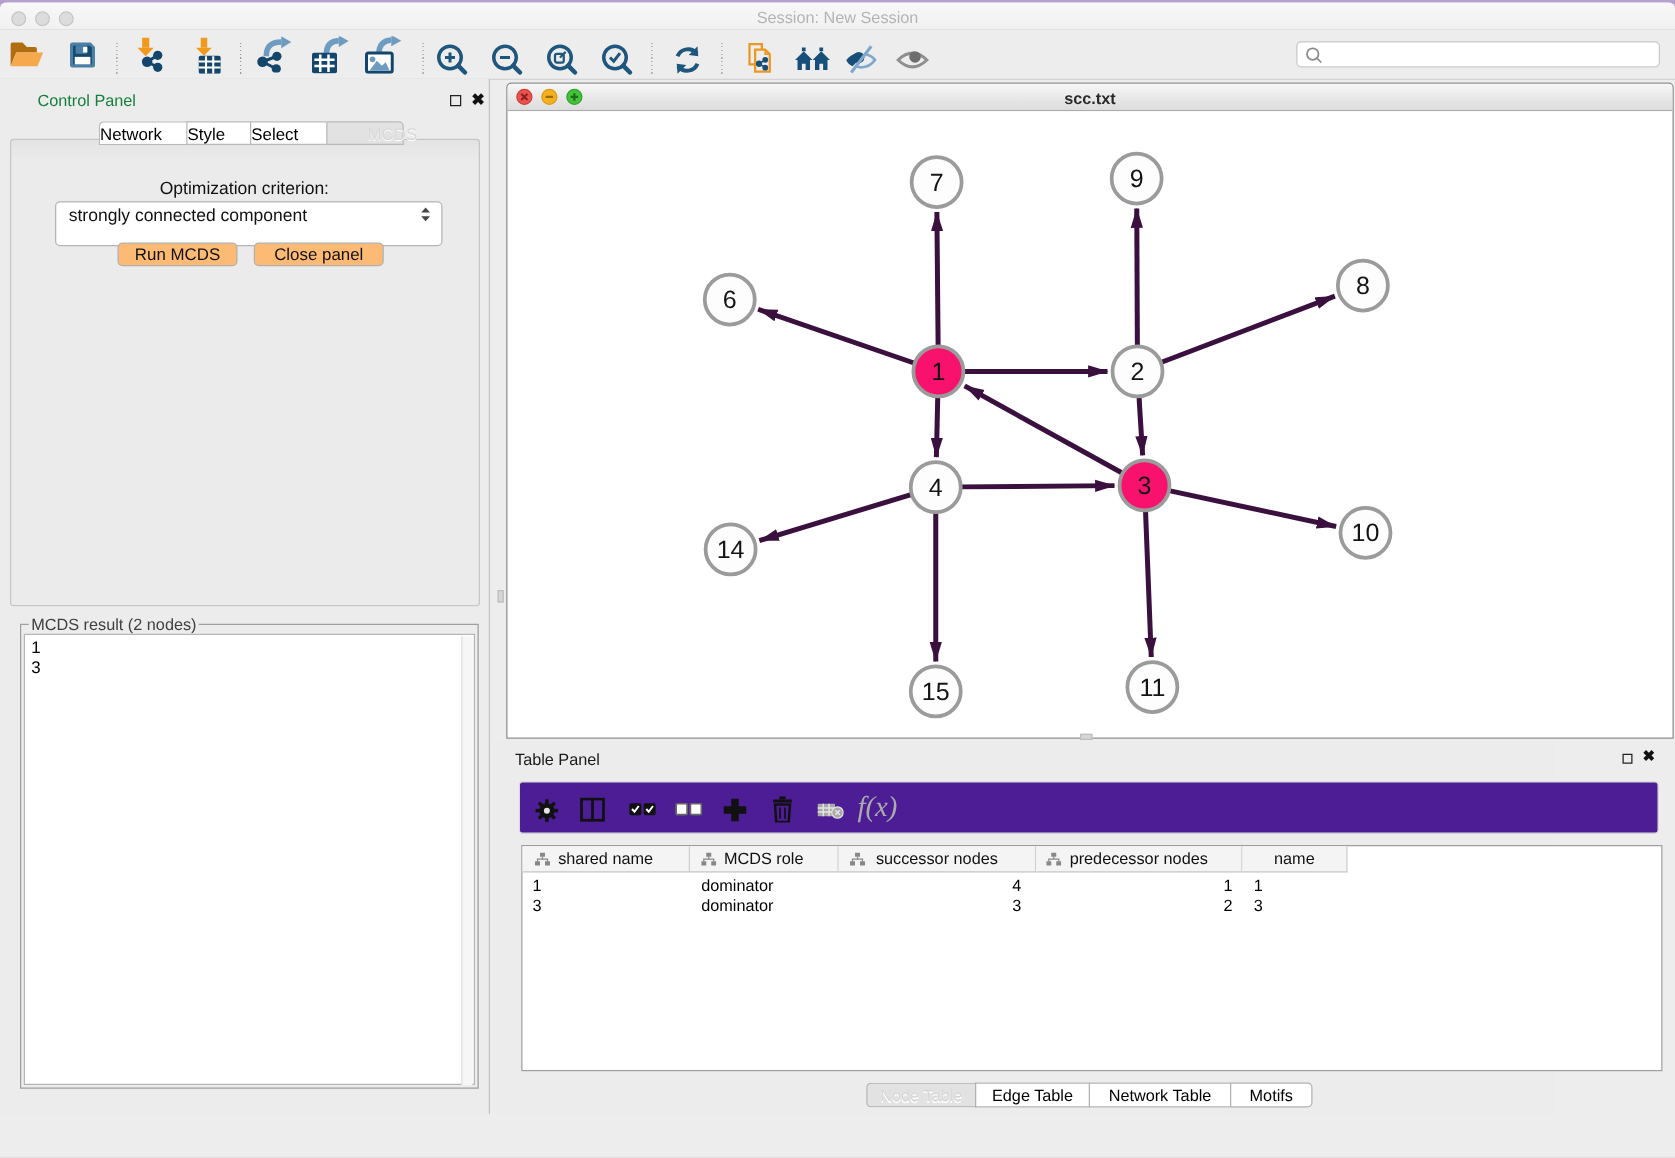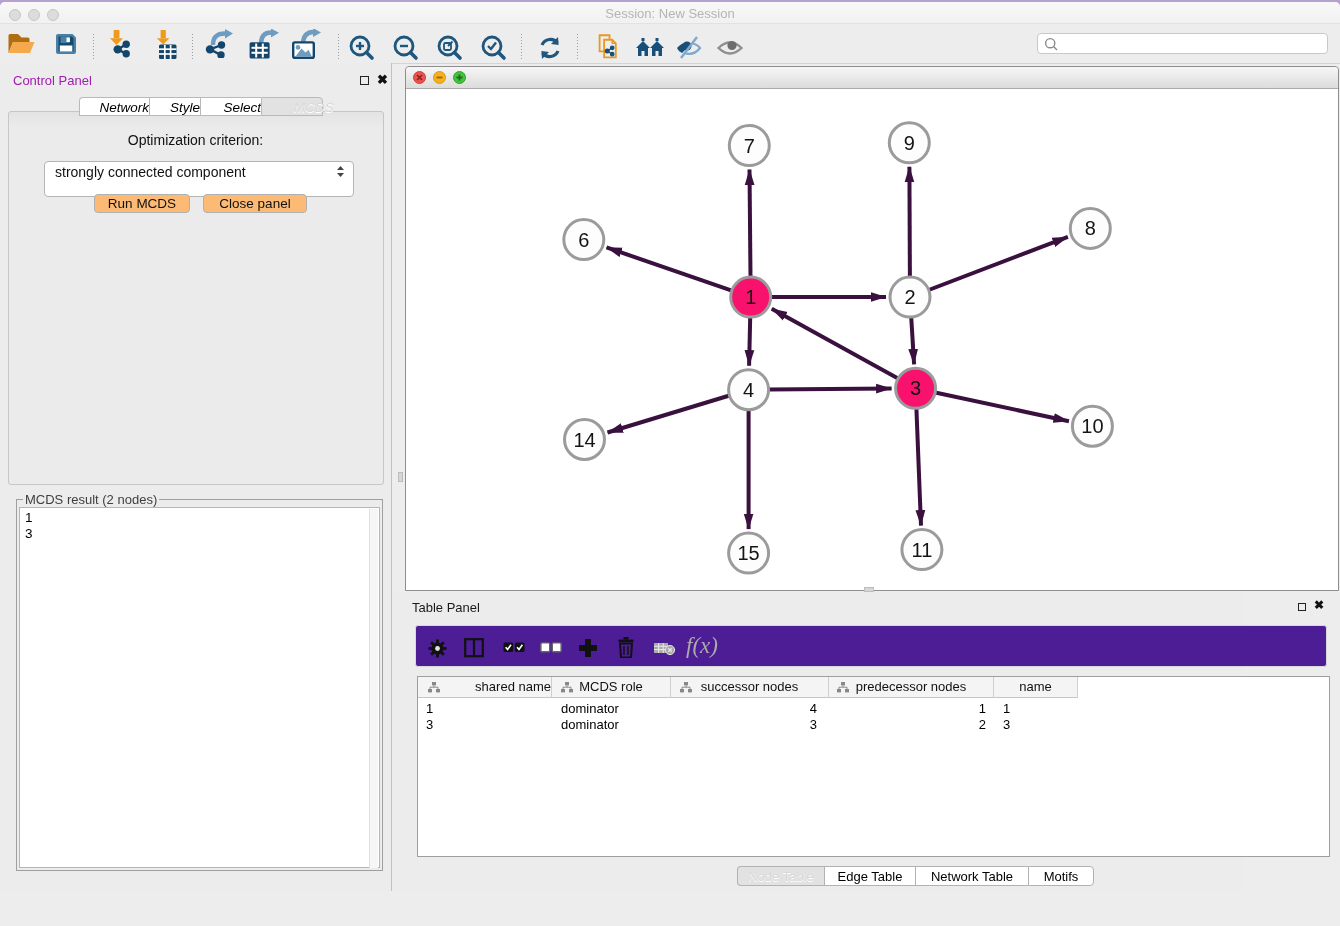--- a/index.html
+++ b/index.html
@@ -19,33 +19,33 @@
 #toolbar { position:absolute; left:0; top:22px; width:1340px; height:40px;
   border-bottom:1px solid #d4d4d4; }
 .tbi { position:absolute; top:10px; }
 .sep { position:absolute; top:10px; width:1px; height:26px;
   background-image:repeating-linear-gradient(#9a9a9a 0 1px, transparent 1px 3px); }
 #search { position:absolute; left:1037px; top:9px; width:291px; height:21px;
   background:#fff; border:1px solid #c9c9c9; border-radius:4px; }
 
 #cpanel { position:absolute; left:0; top:61px; width:392px; height:828px;
   background:#ececec; border-right:1px solid #c2c2c2; }
-#cp-title { position:absolute; left:13px; top:10px; font-size:13px; color:#a21caf; }
+#cp-title { position:absolute; left:30px; top:10px; font-size:13px; color:#15803d; }
 .wbtn-sq { position:absolute; top:13px; width:9px; height:9px; border:1.5px solid #222; }
 .wbtn-x { position:absolute; top:9px; font-size:13px; font-weight:bold; color:#111; }
 #tabs { position:absolute; left:79px; top:34px; height:19px; display:flex; z-index:2; }
 .tab { height:19px; font-size:13.5px; color:#000; background:#fff;
-  border:1px solid #b9b9b9; border-right:none; text-align:right; line-height:19px;font-style:italic; }
+  border:1px solid #b9b9b9; border-right:none; text-align:left; line-height:19px; }
 .tab:first-child { border-radius:4px 0 0 0; }
 .tab:last-child { border-right:1px solid #b9b9b9; border-radius:0 4px 0 0; }
 .tab.sel { background:#e2e2e2; color:#d8d8d8; text-shadow:0 1px 0 #fff; }
 #tabpane { position:absolute; left:8px; top:48px; width:376px; height:374px;
   border:1px solid #c6c6c6; border-radius:3px;
   background:linear-gradient(#e3e3e3,#ebebeb 16px); }
-#optlabel { position:absolute; left:0; top:69px; width:100%; text-align:center;
+#optlabel { position:absolute; left:0; top:79px; width:100%; text-align:center;
   font-size:14px; color:#111; }
 #dropdown { position:absolute; left:44px; top:98px; width:310px; height:36px;
   background:#fff; border:1px solid #b5b5b5; border-radius:4px; }
 .btn { position:absolute; height:19px; background:#fdba74; border:1px solid #b0b0b0;
   border-radius:4px; font-size:13.5px; color:#111; text-align:center; line-height:17px; }
 #fieldset { position:absolute; left:16px; top:436px; width:367px; height:372px;
   border:1px solid #9f9f9f; }
 #fs-legend { position:absolute; left:6px; top:-8px; background:#ececec;
   font-size:13px; color:#404040; padding:0 2px; }
 #fs-white { position:absolute; left:2px; top:7px; width:361px; height:361px;
@@ -68,21 +68,21 @@
 #tp-title { position:absolute; left:19px; top:7px; font-size:13px; color:#1a1a1a; }
 #tp-toolbar { position:absolute; left:22px; top:32px; width:912px; height:42px;
   background:#4c1d95; border:1px solid #d9d9d9; border-radius:3px; }
 #tbl { position:absolute; left:24px; top:83px; width:913px; height:181px;
   background:#fff; border:1px solid #9e9e9e; }
 .hcell { position:absolute; top:0; height:21px; background:#f4f4f4;
   border-right:1px solid #cfcfcf; border-bottom:1px solid #c6c6c6;
   font-size:13px; color:#111; text-align:center; line-height:20px; }
 .trow { position:absolute; font-size:13px; color:#000; }
 .hticon { position:absolute; top:5px; }
-#btabs { position:absolute; left:300px; top:273px; height:20px; display:flex;margin-left:44px; }
+#btabs { position:absolute; left:300px; top:273px; height:20px; display:flex; }
 .btab { height:20px; font-size:13px; background:#fff; border:1px solid #b2b2b2;
   border-right:none; text-align:center; line-height:19px; color:#000; }
 .btab:first-child { border-radius:4px 0 0 4px; }
 .btab:last-child { border-right:1px solid #b2b2b2; border-radius:0 4px 4px 0; }
 .btab.sel { background:#e2e2e2; color:#d8d8d8; text-shadow:0 1px 0 #fff; }
 
 #statusbar { position:absolute; left:0; top:889px; width:1340px; height:35px;
   background:#ececec; border-top:1px solid #c9c9c9; }
 #memory { position:absolute; left:1254px; top:10px; width:69px; height:19px;
   background:#fff; border:1px solid #b3b3b3; border-radius:4px; }
@@ -270,20 +270,21 @@
       <div class="tlb" style="left:27px;background:#f5b01f;border:1px solid #d89a14;">
         <svg width="11" height="11" viewBox="0 0 11 11" style="position:absolute;left:0;top:0;">
             <path d="M2.5 5.5 L8.5 5.5" stroke="#9a6a0a" stroke-width="1.8"></path>
           </svg>
         </div>
       <div class="tlb" style="left:47px;background:#45c13c;border:1px solid #2fa528;">
         <svg width="11" height="11" viewBox="0 0 11 11" style="position:absolute;left:0;top:0;">
             <path d="M5.5 2.5 L5.5 8.5 M2.5 5.5 L8.5 5.5" stroke="#1d6e18" stroke-width="1.8"></path>
           </svg>
         </div>
+      <div id="nw-name">scc.txt</div>
     </div>
     <svg id="graph" style="position:absolute;left:0;top:22px;" width="932" height="502" viewBox="0 0 932 502">
       <defs>
         <marker id="arr" viewBox="0 0 16 11" refX="15.5" refY="5.5" markerWidth="16" markerHeight="11" orient="auto" markerUnits="userSpaceOnUse">
           <path d="M0,0.6 L16,5.5 L0,10.4 z" fill="#3a113e"></path>
         </marker>
       </defs>
       <g stroke="#3a113e" stroke-width="4" marker-end="url(#arr)">
         <line x1="344.5" y1="188.1" x2="343.5" y2="80.6"></line>
         <line x1="325.8" y1="201.6" x2="200.5" y2="158.4"></line>
@@ -379,21 +380,21 @@
             <line x1="0" y1="7.6" x2="14" y2="7.6"></line>
           <line x1="4.6" y1="1" x2="4.6" y2="11"></line>
             <line x1="9.2" y1="1" x2="9.2" y2="11"></line>
         </g>
         <circle cx="16" cy="8" r="4.6" fill="#a9a9a9" stroke="#e4e4e4" stroke-width="1"></circle>
         <path d="M14.2 6.2 L17.8 9.8 M17.8 6.2 L14.2 9.8" stroke="#e4e4e4" stroke-width="1.3"></path>
       </svg>
       <span style="position:absolute;left:270px;top:7px;font-family:'Liberation Serif',serif;font-style:italic;font-size:23px;color:#ababab;">f(x)</span>
     </div>
     <div id="tbl">
-      <div class="hcell" style="left:0;width:134px;text-align:right;">shared name</div>
+      <div class="hcell" style="left:0;width:134px;">shared name</div>
       <div class="hcell" style="left:134px;width:119px;">MCDS role</div>
       <div class="hcell" style="left:253px;width:158px;">successor nodes</div>
       <div class="hcell" style="left:411px;width:165px;">predecessor nodes</div>
       <div class="hcell" style="left:576px;width:84px;">name</div>
       <svg class="hticon" style="left:10px;" width="12" height="11" viewBox="0 0 12 11">
         <g fill="#888">
             <rect x="4" y="0" width="4" height="3.4"></rect>
             <rect x="0" y="7" width="4" height="3.4"></rect>
             <rect x="8" y="7" width="4" height="3.4"></rect>
           </g>

